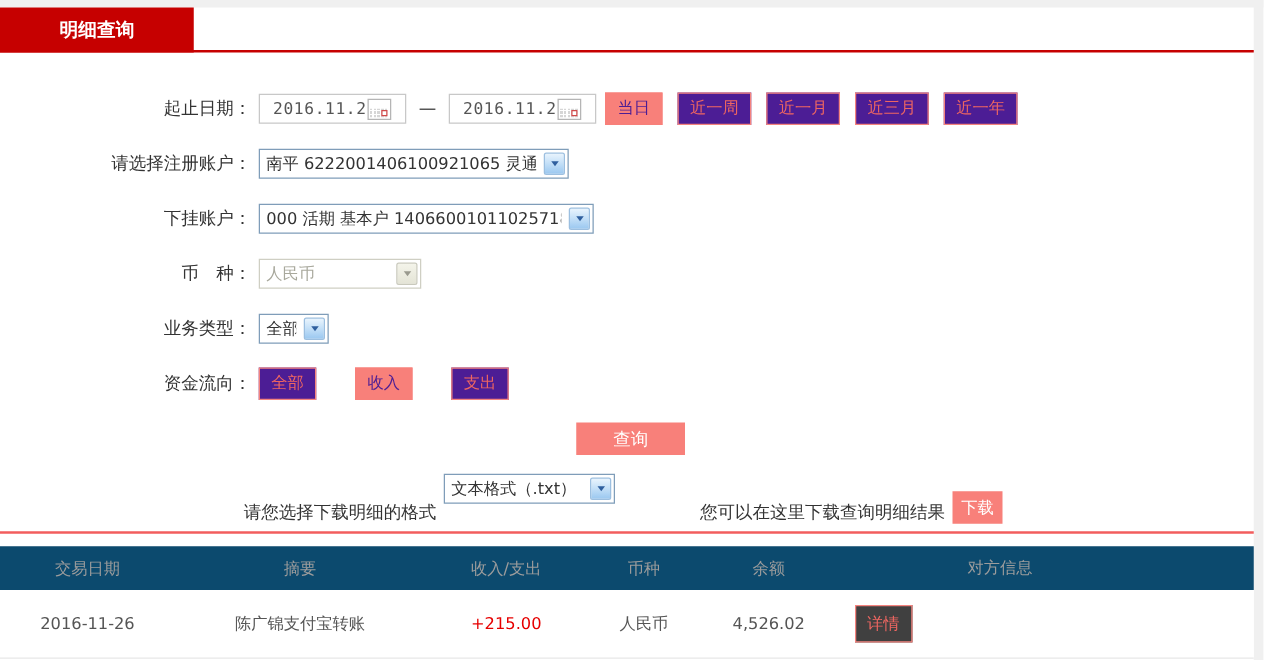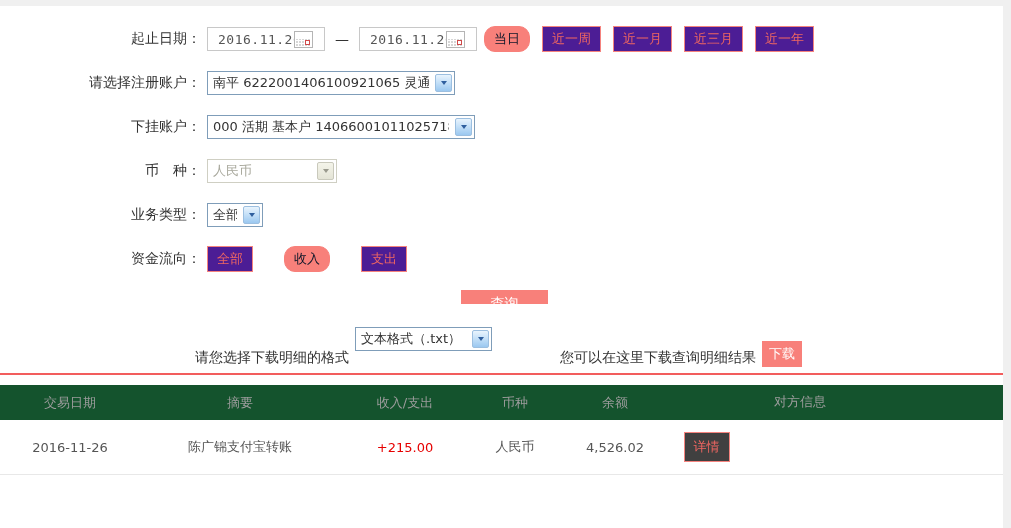--- a/index.html
+++ b/index.html
@@ -9,21 +9,21 @@
   .top-strip { position:absolute; top:0; left:0; width:1011px; height:6px; background:#f0f0f0; }
   .right-strip { position:absolute; top:0; right:0; width:8px; height:528px; background:#f0f0f0; }
   .content { position:absolute; top:6px; left:0; width:1003px; height:522px; }
 
   
   .tab-bar { height:36px; border-bottom:2px solid var(--brand-red,#c60000); }
   .tab { display:inline-block; width:155px; height:36px; line-height:36px; text-align:center;
          background:var(--brand-red,#c60000); color:#fff; font-size:15px; font-weight:600; cursor:pointer; }
 
   
-  .form { padding-top:20px; }
+  .form { padding-top:32px; }
   .form-row { display:flex; align-items:center; height:26px; margin-bottom:18px; }
   .flabel { width:207px; text-align:right; font-size:14px; color:#333; padding-right:6px; white-space:nowrap; }
 
   
   .date-input { display:flex; align-items:center; width:118px; height:24px; border:1px solid #c8c8c8;
                 background:#fff; padding:0 2px 0 10px; }
   .date-input input { border:0; outline:none; width:76px; font-size:13px; color:#555;
                       font-family:"DejaVu Sans Mono","Liberation Mono",monospace; letter-spacing:0.5px; background:transparent; }
   .cal { position:relative; width:19px; height:17px; border:1px solid #b5b5b5; background:#fff; cursor:pointer; flex:none; }
   .cal .bar1 { height:3px; background:#3e86c7; }
@@ -32,21 +32,21 @@
                background-image:repeating-linear-gradient(0deg, transparent 0 2px, #fff 2px 3px),
                                 repeating-linear-gradient(90deg, #d6d6d6 0 2px, #fff 2px 3px); }
   .cal .red-cell { position:absolute; width:5px; height:5px; border:1px solid #cf4a4a; background:#fff;
                    left:10px; top:8px; }
   .dash { margin:0 10px; color:#333; font-size:14px; }
 
   
   .pill { display:inline-block; height:26px; line-height:24px; border:1px solid var(--accent-pink-border,#f5837e);
           background:#4c1d95; color:var(--accent-text,#ee6661); font-size:13px; padding:0 9px; text-align:center;
           cursor:pointer; white-space:nowrap; }
-  .pill.filled { background:var(--accent-pink,#f8807a); color:#0f172a; border-color:var(--accent-pink,#f8807a);border-radius:11px; }
+  .pill.filled { background:var(--accent-pink,#f8807a); color:#4c1d95; border-color:var(--accent-pink,#f8807a); }
   .pill + .pill { margin-left:12px; }
   .pill.first { margin-left:2px; }
   .flow-pill + .flow-pill { margin-left:31px; }
 
   
   .xp-select { display:flex; align-items:center; height:24px; border:1px solid #7f9db9; background:#fff;
                padding:0 2px 0 5px; font-size:13px; color:#333; cursor:pointer; }
   .xp-select .val { flex:1; white-space:nowrap; overflow:hidden; }
   .xp-arrow { flex:none; width:17px; height:18px; margin-left:6px; border:1px solid #9cbfe0; border-radius:2px;
               background:linear-gradient(to bottom,#e9f4fd,#c6e1f8 45%,#9bc8f0); display:flex; align-items:center; justify-content:center; }
@@ -56,54 +56,57 @@
   .xp-select.disabled .xp-arrow { border-color:#c9c9bc; background:linear-gradient(to bottom,#f4f4ea,#e4e4d6); }
   .xp-select.disabled .xp-arrow::after { border-top-color:#9a9a8e; }
   .w-register { width:248px; }
   .w-sub { width:268px; }
   .w-currency { width:130px; }
   .w-biz { width:56px; }
   .w-format { width:137px; }
 
   
   .query-row { padding-left:461px; margin-bottom:29px; }
-  .btn-query { width:87px; height:14px; line-height:27px; text-align:center; background:var(--accent-pink,#f8807a);
+  .btn-query { width:87px; height:26px; line-height:27px; text-align:center; background:var(--accent-pink,#f8807a);
                color:#fff; font-size:14px; border:0; cursor:pointer; }
 
   
   .download-row { display:flex; align-items:flex-end; height:26px; padding-left:195px; margin-bottom:6px; }
   .dl-text { font-size:14px; color:#333; white-space:nowrap; }
   .download-row .xp-select { margin:16px 6px; }
   .dl-hint { margin-left:62px; }
   .btn-download { width:40px; height:26px; line-height:26px; text-align:center; background:var(--accent-pink,#f8807a);
                   color:#fff; font-size:13px; border:0; cursor:pointer; margin-left:6px; }
 
   .red-divider { height:2px; background:var(--divider-red,#f25d5d); margin-bottom:10px; }
 
   
   .tbl { width:1003px; }
-  .tbl-header { display:flex; align-items:center; height:35px; background:#14532d; color:#9c9c9c; font-size:13px; }
+  .tbl-header { display:flex; align-items:center; height:35px; background:#0c4a6e; color:#9c9c9c; font-size:13px; }
   .tbl-row { display:flex; align-items:center; min-height:55px; background:#fff; border-bottom:1px solid #e8e8e8;
              font-size:13px; color:#555; }
   .cell { text-align:center; padding:0 4px; }
   .c1 { width:140px; } .c2 { width:200px; } .c3 { width:130px; } .c4 { width:90px; }
   .c5 { width:110px; } .c6 { width:260px; line-height:1.7;font-family:Liberation Serif, serif; } .c7 { width:73px; }
   .amount { color:var(--amount-red,#e60000); }
   .btn-detail { display:inline-block; padding:5px 9px; border:1px solid var(--accent-pink-border,#f5837e);
                 color:var(--accent-text,#ee6661); background:#404040; font-size:13px; cursor:pointer; }
 </style>
 </head>
 <body>
 
 <div class="page">
   <div class="top-strip"></div>
   <div class="right-strip"></div>
 
   <div class="content">
 
+    <div class="tab-bar">
+      <div class="tab">明细查询</div>
+    </div>
 
     <div class="form">
 
       <div class="form-row">
         <div class="flabel">起止日期：</div>
         <div class="date-input">
           <input type="text" readonly="" value="2016.11.26" style="">
           <span class="cal">
             <span class="bar1"></span>
             <span class="bar2"></span>

